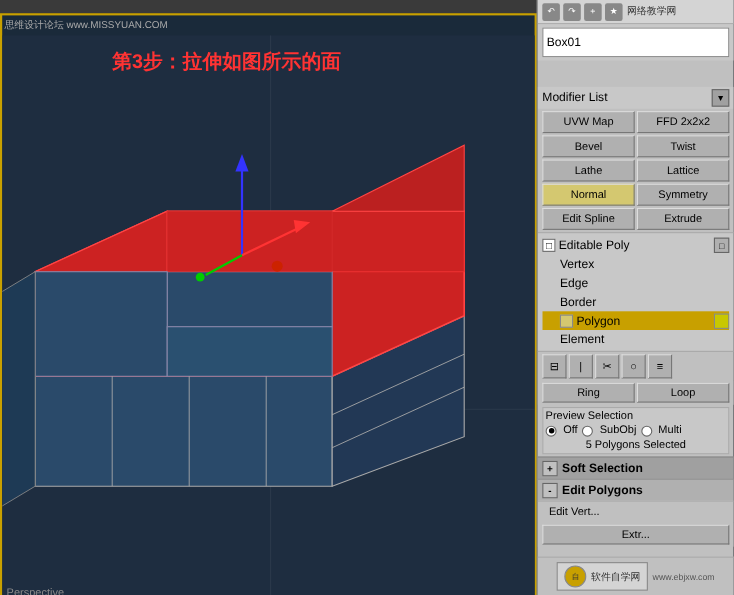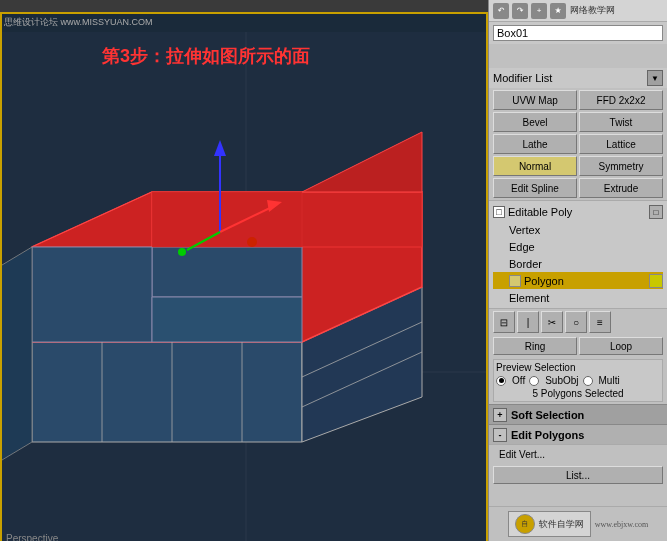--- a/index.html
+++ b/index.html
@@ -101,21 +101,21 @@
       flex: 1;
     }
 
     
     .object-name-row {
       padding: 3px 4px;
       background: #c8c8c8;
     }
     .object-name-input {
       width: 100%;
-      height: 16px;
+      height: 27px;
       background: white;
       border: 1px solid #888;
       padding: 1px 3px;
       font-size: 11px;
       color: #000;
     }
 
     
     .modifier-list-row {
       padding: 2px 4px;
@@ -549,25 +549,25 @@
   <div class="collapsible-section" style="background:#b0b0b0;">
     <div class="collapse-btn">-</div>
     <span class="section-label">Edit Polygons</span>
   </div>
 
   <div class="edit-verts-row">
     <span>Edit Vert...</span>
   </div>
 
   <div class="extrude-row">
-    <div class="extrude-btn">List...</div>
+    <div class="extrude-btn">Extr...</div>
   </div>
 
   <div class="spacer"></div>
   <div style="display:flex;align-items:center;justify-content:center;padding:4px;background:#c0c0c0;border-top:1px solid #aaa;">
     <div style="background:#d4d4d4;border:1px solid #888;padding:2px 6px;font-size:9px;color:#333;display:flex;align-items:center;gap:4px;">
       <div style="width:20px;height:20px;border-radius:50%;background:#c8a000;border:1px solid #888;display:flex;align-items:center;justify-content:center;font-size:7px;color:#333;">自</div>
       <span>软件自学网</span>
     </div>
-    <div style="margin-left:4px;font-size:8px;color:#555;font-family:Liberation Serif, serif;">www.ebjxw.com</div>
+    <div style="margin-left:4px;font-size:8px;color:#555;">www.ebjxw.com</div>
   </div>
 
 </div>
 
 </body></html>

